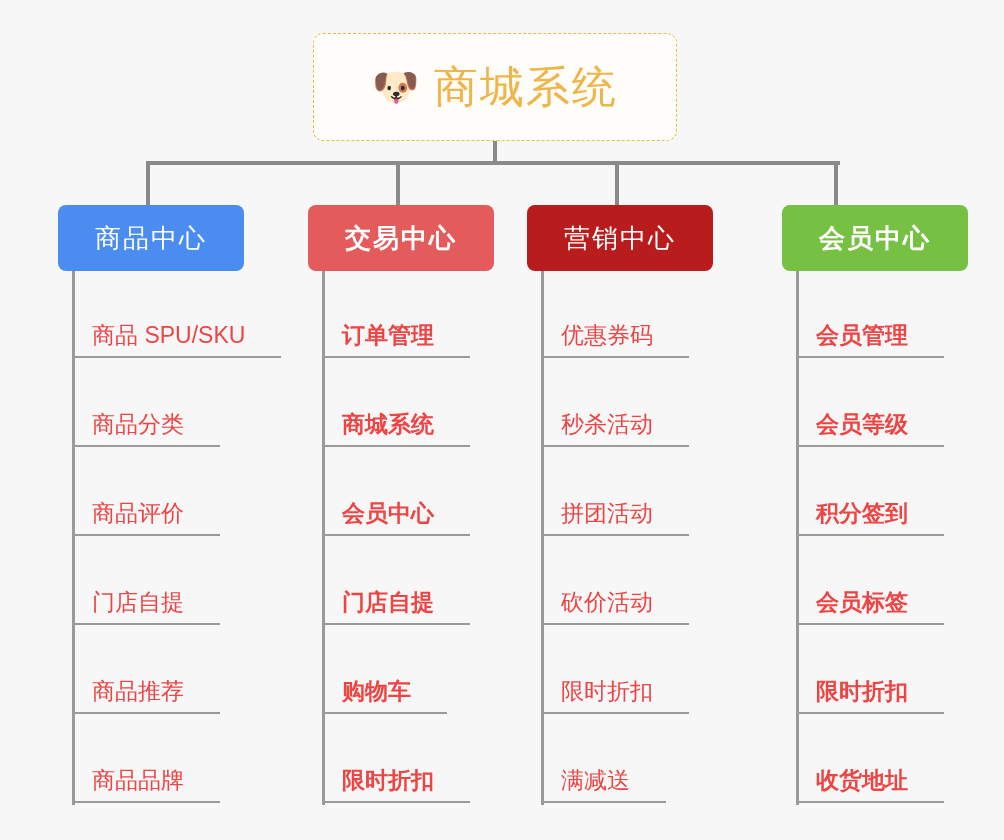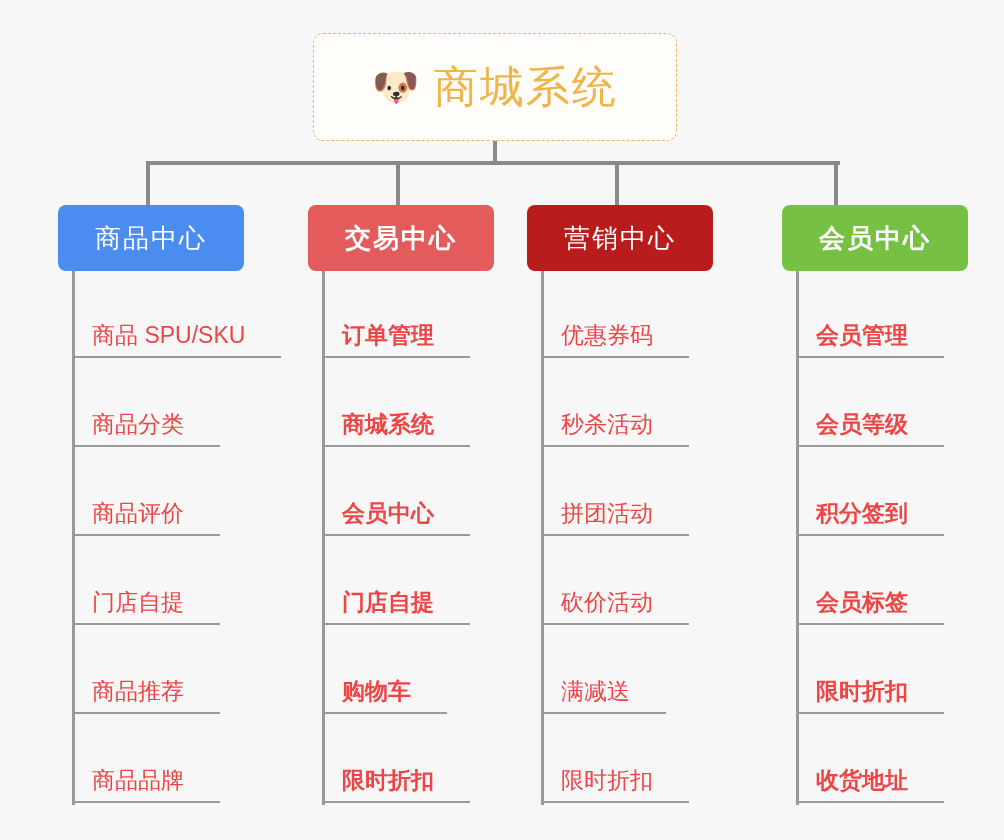--- a/index.html
+++ b/index.html
@@ -205,24 +205,24 @@
           <div class="child">
             <span class="child-label">秒杀活动</span>
           </div>
           <div class="child">
             <span class="child-label">拼团活动</span>
           </div>
           <div class="child">
             <span class="child-label">砍价活动</span>
           </div>
           <div class="child">
+            <span class="child-label">限时折扣</span>
+          </div>
+          <div class="child">
             <span class="child-label">满减送</span>
-          </div>
-          <div class="child">
-            <span class="child-label">限时折扣</span>
           </div>
         </div>
       </div>
       <div class="column" style="left: 782px; width: 186px; font-weight: bold;">
         <div class="cat-header" style="background: rgb(118, 192, 67);">
           <span>会员中心</span>
         </div>
         <div class="children">
           <div class="trunk" style="height: 534px;"></div>
           <div class="child">

